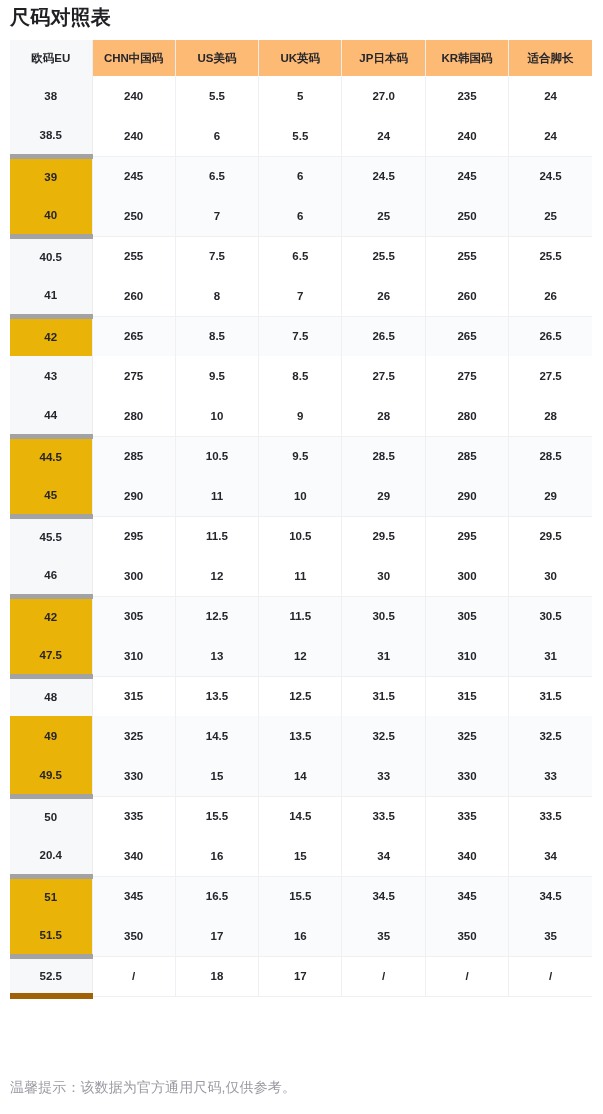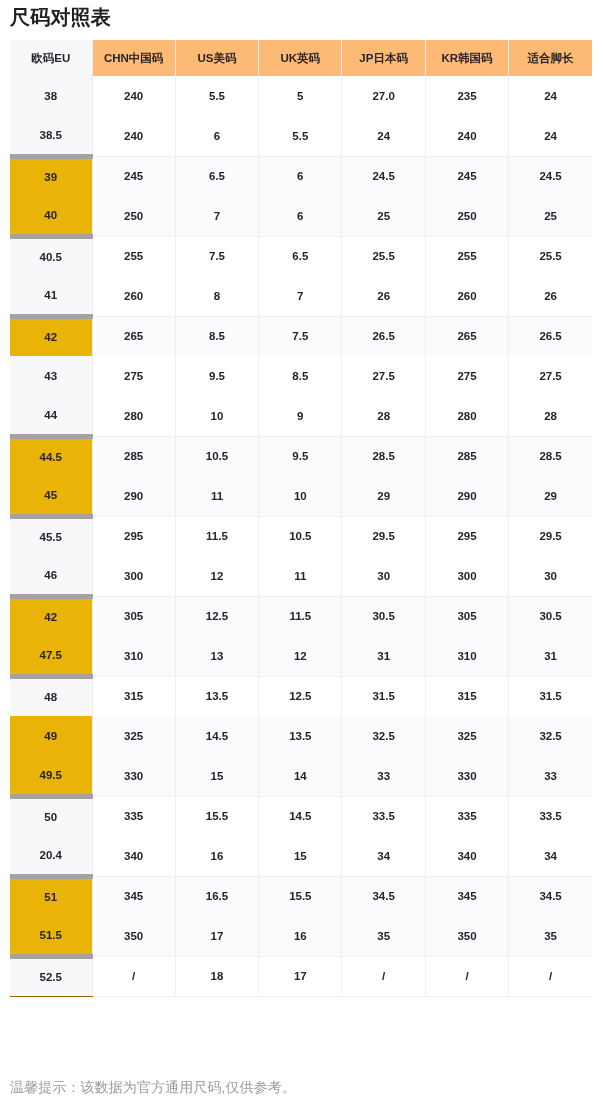--- a/index.html
+++ b/index.html
@@ -103,21 +103,21 @@
   }
   table.size-table tbody tr.rule-below td.eu-cell {
     border-bottom: 5px solid #a3a3a3;
   }
 
   
   table.size-table tbody tr:last-child td {
     border-bottom: 1px solid #f0f0f3;
   }
   table.size-table tbody tr:last-child td.eu-cell {
-    border-bottom: 1px solid #a16207;
+    border-bottom: 6px solid #a16207;
   }
 
   
   .footer-note {
     position: absolute;
     left: 10px;
     top: 1080px;
     font-size: 14px;
     color: #9a9aa2;
     line-height: 15px;

